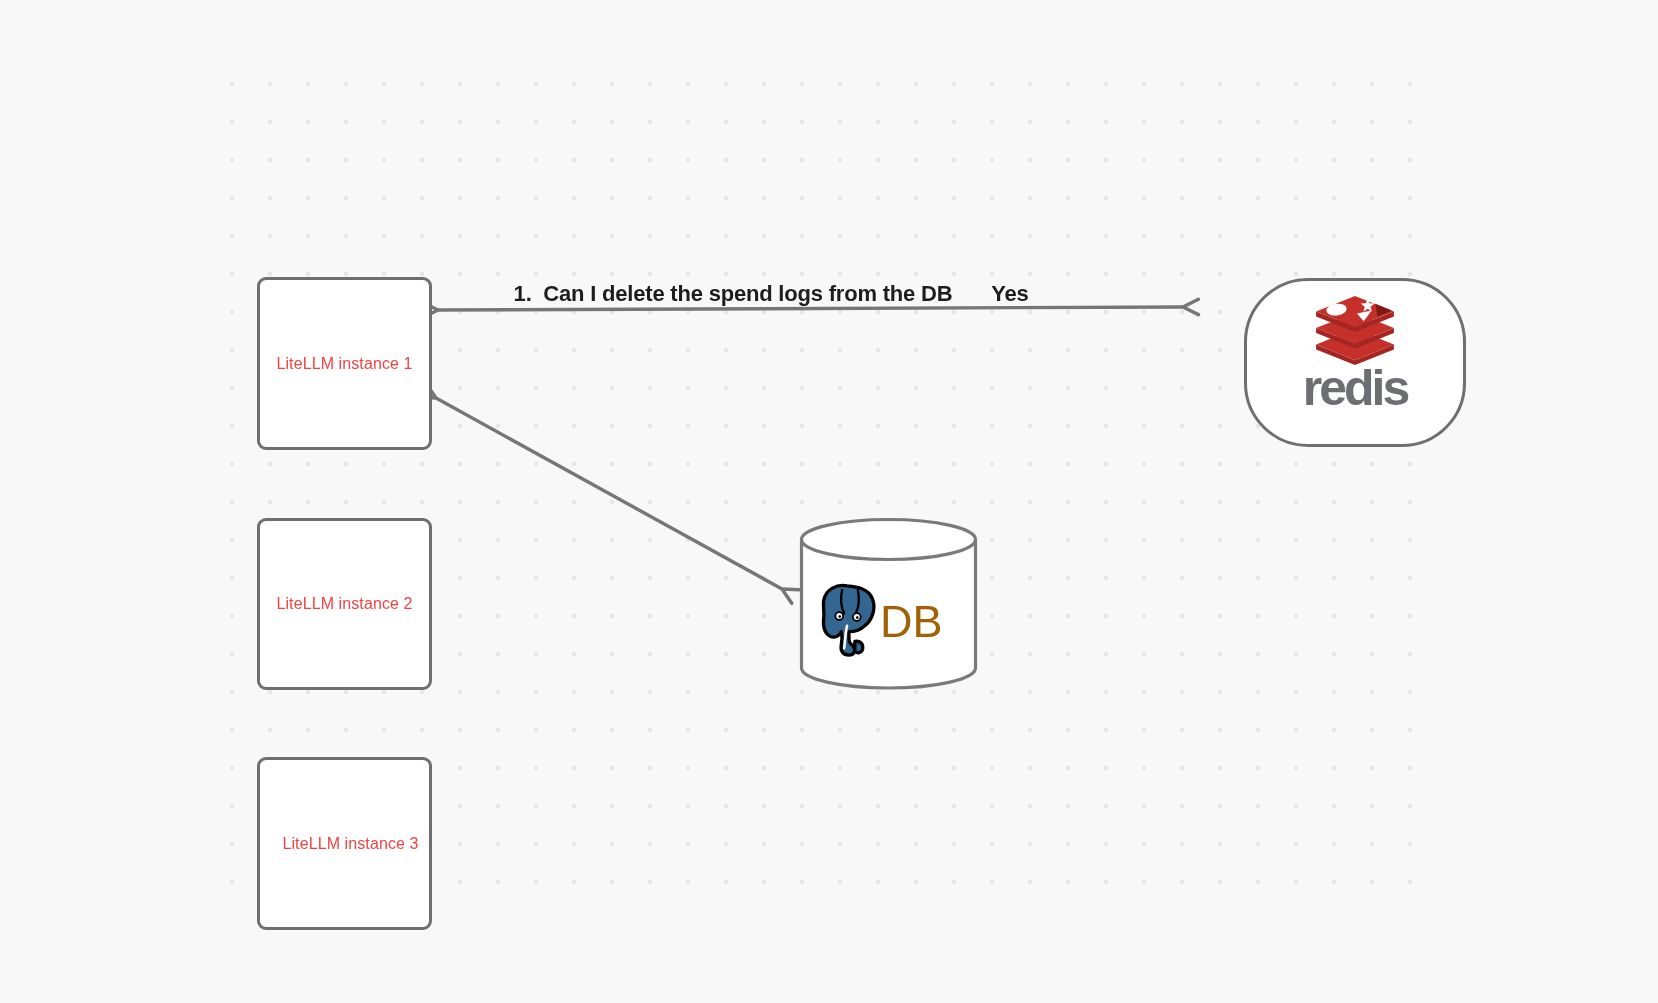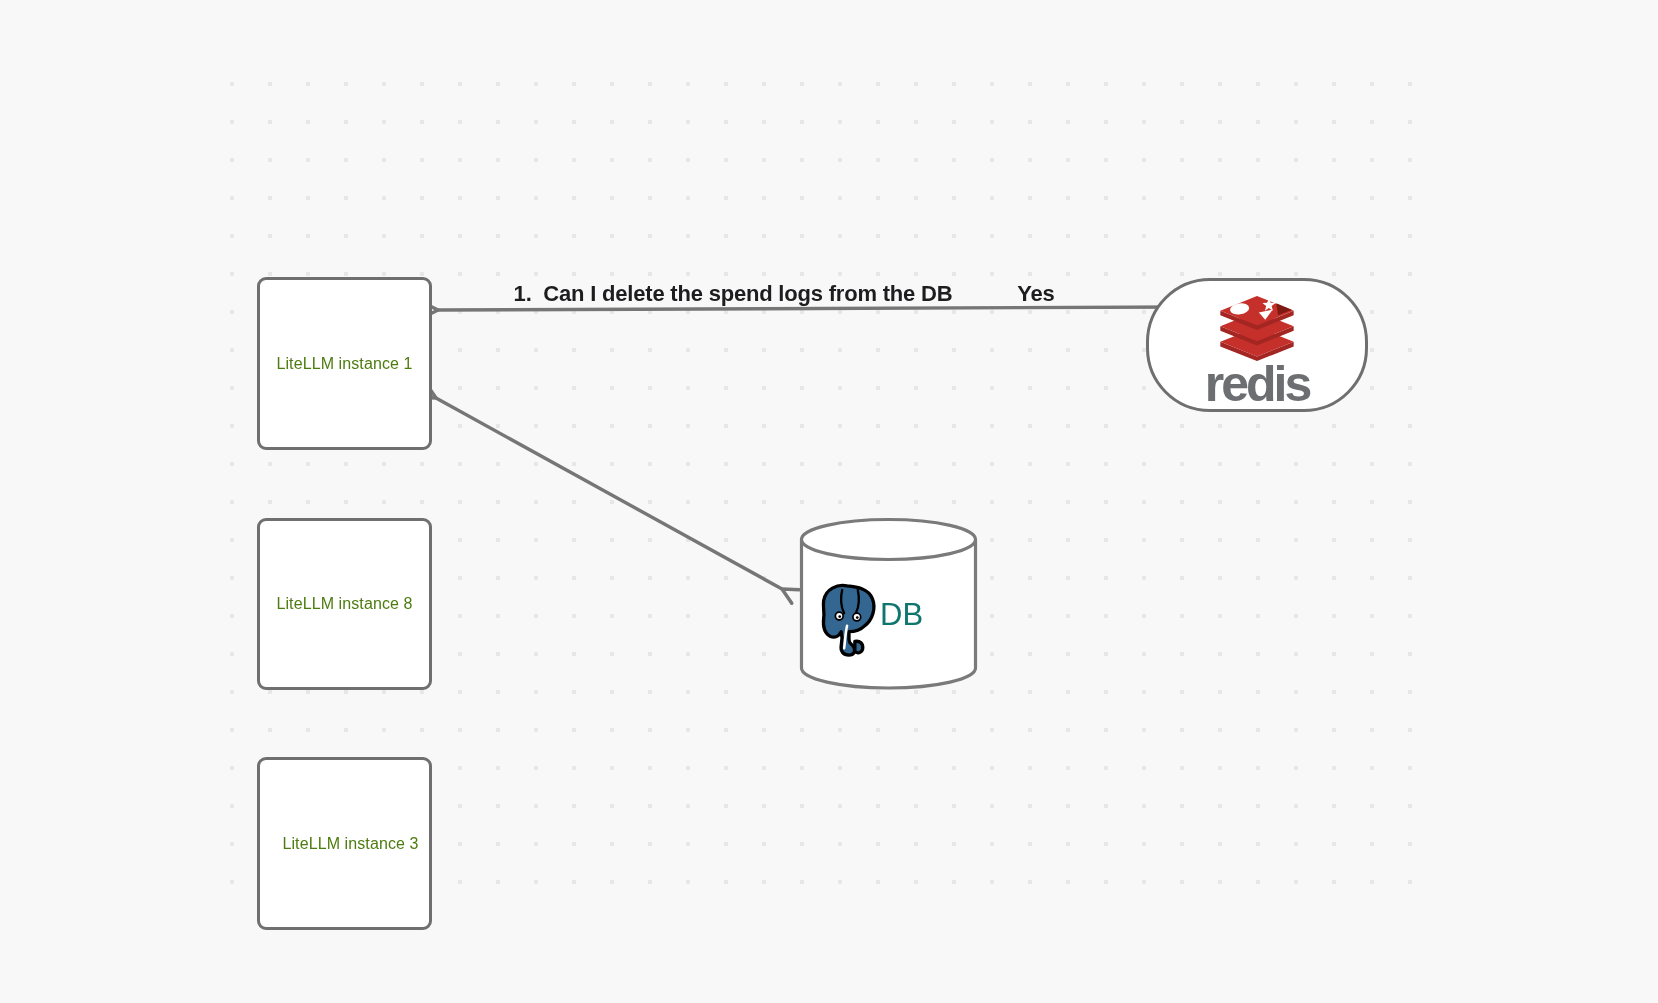--- a/index.html
+++ b/index.html
@@ -9,44 +9,44 @@
     position:absolute;left:213px;top:65px;width:1217px;height:837px;
     background-image:radial-gradient(circle,#e7e7e7 2.2px,rgba(0,0,0,0) 2.4px);
     background-size:38px 38px;background-position:0 0;
   }
   .edges-svg{position:absolute;left:0;top:0;width:1658px;height:1003px;}
   .node-box{
     position:absolute;left:257px;width:175px;height:173px;
     background:#ffffff;border:3px solid #6f6f6f;border-radius:9px;
     box-sizing:border-box;display:flex;align-items:center;justify-content:center;
   }
-  .node-box .box-label{font-size:16px;color:#4d7c0f;letter-spacing:.1px;}
+  .node-box .box-label{font-size:16px;color:#ef4444;letter-spacing:.1px;}
   .box1{top:277px;} .box2{top:518px;height:172px;} .box3{top:757px;padding-left:12px;}
   .edge-label{
     position:absolute;transform:translate(-50%,-50%);
     font-weight:700;font-size:22px;color:#1d1d1f;white-space:nowrap;letter-spacing:-.2px;
   }
   .lbl1{left:733px;top:294px;}
-  .lblYes{left:1036px;top:294px;}
+  .lblYes{left:1010px;top:294px;}
   .lbl2{left:868px;top:469px;}
   .redis-node{
-    position:absolute;left:1146px;top:278px;width:222px;height:134px;
+    position:absolute;left:1244px;top:278px;width:222px;height:169px;
     background:#ffffff;border:3px solid #6f6f6f;border-radius:64px;
     box-sizing:border-box;display:flex;flex-direction:column;align-items:center;
   }
   .redis-logo{margin-top:15px;}
   .redis-word{
     font-size:50px;font-weight:700;color:#6d6e71;letter-spacing:-3px;
     line-height:1;margin-top:-3px;
   }
   .cyl-svg{position:absolute;left:798px;top:517px;}
   .pg-svg{position:absolute;left:812px;top:581px;}
   .db-label{
-    position:absolute;left:880px;top:599px;font-size:31px;font-weight:500;
-    color:#0f766e;line-height:1;
+    position:absolute;left:880px;top:599px;font-size:45px;font-weight:500;
+    color:#a16207;line-height:1;
   }
 </style>
 </head>
 <body>
 
 <div class="stage">
 
   <div class="dots"></div>
 
   <svg class="edges-svg" viewBox="0 0 1658 1003" xmlns="http://www.w3.org/2000/svg">
@@ -59,21 +59,21 @@
     <line x1="436" y1="398" x2="782" y2="589" stroke="#767676" stroke-width="3.4" marker-start="url(#ah)" marker-end="url(#ah)"></line>
   </svg>
 
   <div class="edge-label lbl1">1.&nbsp;&nbsp;Can I delete the spend logs from the DB</div>
   <div class="edge-label lblYes">Yes</div>
 
   <div class="node-box box1">
     <span class="box-label">LiteLLM instance 1</span>
   </div>
   <div class="node-box box2">
-    <span class="box-label">LiteLLM instance 8</span>
+    <span class="box-label">LiteLLM instance 2</span>
   </div>
   <div class="node-box box3">
     <span class="box-label">LiteLLM instance 3</span>
   </div>
 
   <div class="redis-node">
     <svg class="redis-logo" width="82" height="70" viewBox="0 0 84 72" xmlns="http://www.w3.org/2000/svg">
 
       <path d="M2 55 L42 71 L82 55 L82 50 L42 66 L2 50 Z" fill="#a32622"></path>
       <polygon points="42,34 82,50 42,66 2,50" fill="#c6302b"></polygon>

